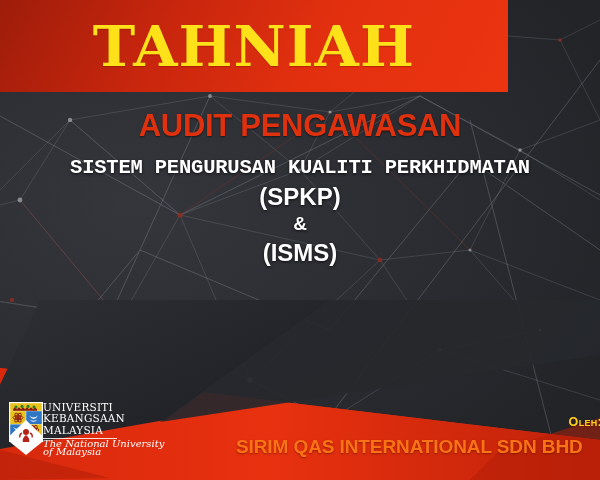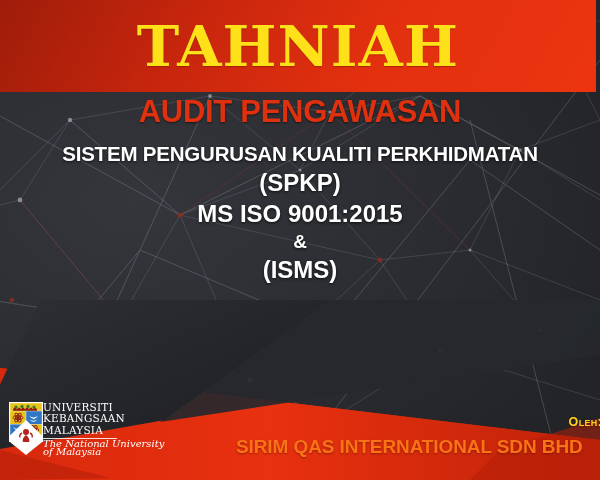--- a/index.html
+++ b/index.html
@@ -20,21 +20,21 @@
   .bg-dark {
     position:absolute; inset:0;
     background:
       radial-gradient(ellipse 520px 340px at 22% 42%, #34363c 0%, #2b2d32 55%, #232428 100%),
       linear-gradient(115deg, #303238 0%, #2a2c31 48%, #212226 100%);
   }
   .bg-net { position:absolute; inset:0; }
 
   
   .banner {
-    position:absolute; left:0; top:0; width:596px; height:92px;
+    position:absolute; left:0; top:0; width:508px; height:92px;
     background:linear-gradient(118deg, #9e1d0a 0%, #c6250d 30%, #e2300f 62%, #ec3410 100%);
     display:flex; align-items:center; justify-content:center;
     z-index:5;
   }
   .banner-title {
     font-family:"DejaVu Serif", "Liberation Serif", serif;
     font-weight:700;
     font-size:56px;
     line-height:1;
     color:#FFE11A;
@@ -46,40 +46,40 @@
   
   .shapes { position:absolute; left:0; top:300px; width:600px; height:180px; z-index:3; }
 
   
   .content {
     position:absolute; left:0; top:92px; width:600px;
     z-index:6;
     text-align:center;
   }
   .subtitle {
-    margin-top:4px;
+    margin-top:18px;
     font-size:31px;
     font-weight:700;
     color:#E0310F;
     letter-spacing:-0.3px;
     line-height:1.05;
     text-shadow:0 1px 2px rgba(0,0,0,.55);
   }
   .body-lines {
     margin-top:12px;
     color:#ffffff;
     font-weight:700;
     line-height:1.30;
     text-shadow:0 1px 3px rgba(0,0,0,.75);
   }
   .body-lines .l {
     display:block;
     white-space:nowrap;
   }
-  .l.big   { font-size:20.5px; letter-spacing:-0.2px; }
+  .l.big   { font-size:20.5px; letter-spacing:-0.2px;font-family:Liberation Mono, monospace; }
   .l.mid   { font-size:24px; }
   .l.amp   { font-size:19px; }
 
   
   .ukm {
     position:absolute; left:9px; top:402px;
     z-index:8;
     display:flex; align-items:center; 
   }
   .crest { width:34px; height:54px; display:block; }
@@ -207,21 +207,20 @@
   <div class="banner">
     <div class="banner-title">TAHNIAH</div>
   </div>
 
   <div class="content">
     <div class="subtitle">AUDIT PENGAWASAN</div>
 
     <div class="body-lines">
       <span class="l big">SISTEM PENGURUSAN KUALITI PERKHIDMATAN</span>
       <span class="l mid">(SPKP)</span>
-      <span class="l mid">MS ISO 9001:2015</span>
       <span class="l amp">&amp;</span>
       <span class="l mid">(ISMS)</span>
     </div>
   </div>
 
   <div class="ukm">
     <svg class="crest" viewBox="0 0 34 54">
       <rect x="0" y="0" width="34" height="40" fill="#ffffff"></rect>
       <rect x="1.2" y="1.2" width="31.6" height="7.6" fill="#E8C11A"></rect>
       <g fill="#8a1a12">

